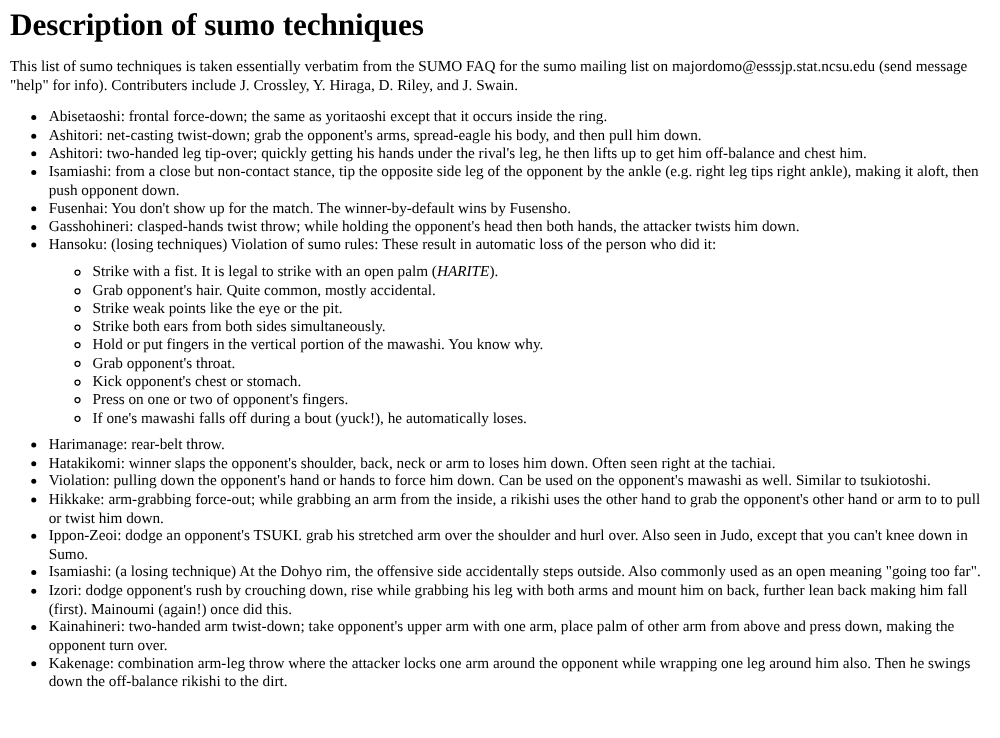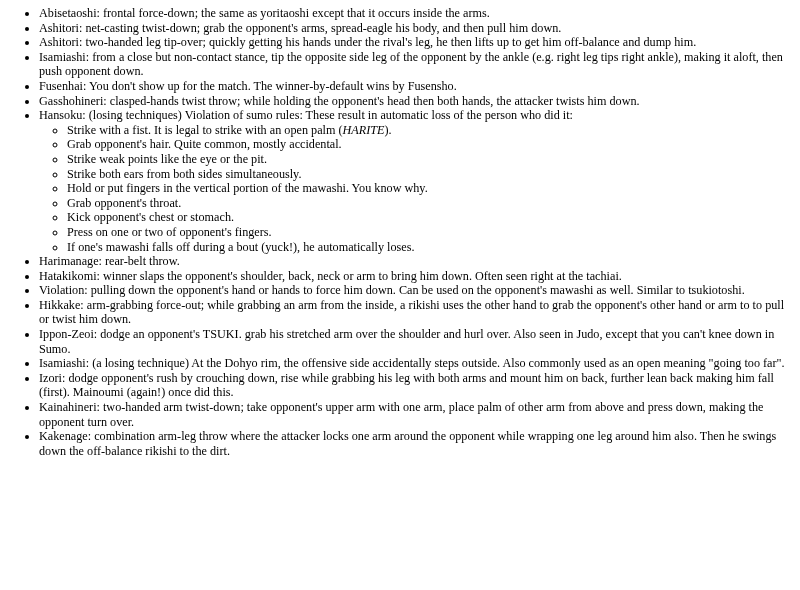--- a/index.html
+++ b/index.html
@@ -43,21 +43,21 @@
     margin: 0;
     padding: 0 0 0 31px;
   }
   ul.tech-list > li {
     margin: 0;
     padding: 0;
     line-height: 14.6px;
   }
   ul.sub-list {
     list-style-type: circle;
-    margin: 0;
+    margin: 7px;
     padding: 0 0 0 28px;
   }
   ul.sub-list > li {
     margin: 0;
     padding: 0;
     line-height: 14.6px;
   }
   .term {
   }
   .emph {
@@ -65,42 +65,44 @@
   }
   li::marker {
     font-size: 12.2px;
   }
 </style>
 </head>
 <body>
 
 <div class="page">
 
+  <h1 class="page-title">Description of sumo techniques</h1>
 
+  <p class="intro">This list of sumo techniques is taken essentially verbatim from the SUMO FAQ for the sumo mailing list on majordomo@esssjp.stat.ncsu.edu (send message "help" for info). Contributers include J. Crossley, Y. Hiraga, D. Riley, and J. Swain.</p>
 
   <ul class="tech-list">
-      <li><span class="term">Abisetaoshi</span><span>: frontal force-down; the same as yoritaoshi except that it occurs inside the arms.</span></li>
+      <li><span class="term">Abisetaoshi</span><span>: frontal force-down; the same as yoritaoshi except that it occurs inside the ring.</span></li>
       <li><span class="term">Ashitori</span><span>: net-casting twist-down; grab the opponent's arms, spread-eagle his body, and then pull him down.</span></li>
-      <li><span class="term">Ashitori</span><span>: two-handed leg tip-over; quickly getting his hands under the rival's leg, he then lifts up to get him off-balance and dump him.</span></li>
+      <li><span class="term">Ashitori</span><span>: two-handed leg tip-over; quickly getting his hands under the rival's leg, he then lifts up to get him off-balance and chest him.</span></li>
       <li><span class="term">Isamiashi</span><span>: from a close but non-contact stance, tip the opposite side leg of the opponent by the ankle (e.g. right leg tips right ankle), making it aloft, then push opponent down.</span></li>
       <li><span class="term">Fusenhai</span><span>: You don't show up for the match. The winner-by-default wins by Fusensho.</span></li>
       <li><span class="term">Gasshohineri</span><span>: clasped-hands twist throw; while holding the opponent's head then both hands, the attacker twists him down.</span></li>
       <li><span class="term">Hansoku</span><span>: (losing techniques) Violation of sumo rules: These result in automatic loss of the person who did it:</span><ul class="sub-list">
           <li><span>Strike with a fist. It is legal to strike with an open palm (</span><span class="emph">HARITE</span><span>).</span></li>
           <li><span>Grab opponent's hair. Quite common, mostly accidental.</span></li>
           <li><span>Strike weak points like the eye or the pit.</span></li>
           <li><span>Strike both ears from both sides simultaneously.</span></li>
           <li><span>Hold or put fingers in the vertical portion of the mawashi. You know why.</span></li>
           <li><span>Grab opponent's throat.</span></li>
           <li><span>Kick opponent's chest or stomach.</span></li>
           <li><span>Press on one or two of opponent's fingers.</span></li>
           <li><span>If one's mawashi falls off during a bout (yuck!), he automatically loses.</span></li>
         </ul></li>
       <li><span class="term">Harimanage</span><span>: rear-belt throw.</span></li>
-      <li><span class="term">Hatakikomi</span><span>: winner slaps the opponent's shoulder, back, neck or arm to bring him down. Often seen right at the tachiai.</span></li>
+      <li><span class="term">Hatakikomi</span><span>: winner slaps the opponent's shoulder, back, neck or arm to loses him down. Often seen right at the tachiai.</span></li>
       <li><span class="term">Violation</span><span>: pulling down the opponent's hand or hands to force him down. Can be used on the opponent's mawashi as well. Similar to tsukiotoshi.</span></li>
       <li><span class="term">Hikkake</span><span>: arm-grabbing force-out; while grabbing an arm from the inside, a rikishi uses the other hand to grab the opponent's other hand or arm to to pull or twist him down.</span></li>
       <li><span class="term">Ippon-Zeoi</span><span>: dodge an opponent's TSUKI. grab his stretched arm over the shoulder and hurl over. Also seen in Judo, except that you can't knee down in Sumo.</span></li>
       <li><span class="term">Isamiashi</span><span>: (a losing technique) At the Dohyo rim, the offensive side accidentally steps outside. Also commonly used as an open meaning "going too far".</span></li>
       <li><span class="term">Izori</span><span>: dodge opponent's rush by crouching down, rise while grabbing his leg with both arms and mount him on back, further lean back making him fall (first). Mainoumi (again!) once did this.</span></li>
       <li><span class="term">Kainahineri</span><span>: two-handed arm twist-down; take opponent's upper arm with one arm, place palm of other arm from above and press down, making the opponent turn over.</span></li>
       <li><span class="term">Kakenage</span><span>: combination arm-leg throw where the attacker locks one arm around the opponent while wrapping one leg around him also. Then he swings down the off-balance rikishi to the dirt.</span></li>
     </ul>
 
 </div>

